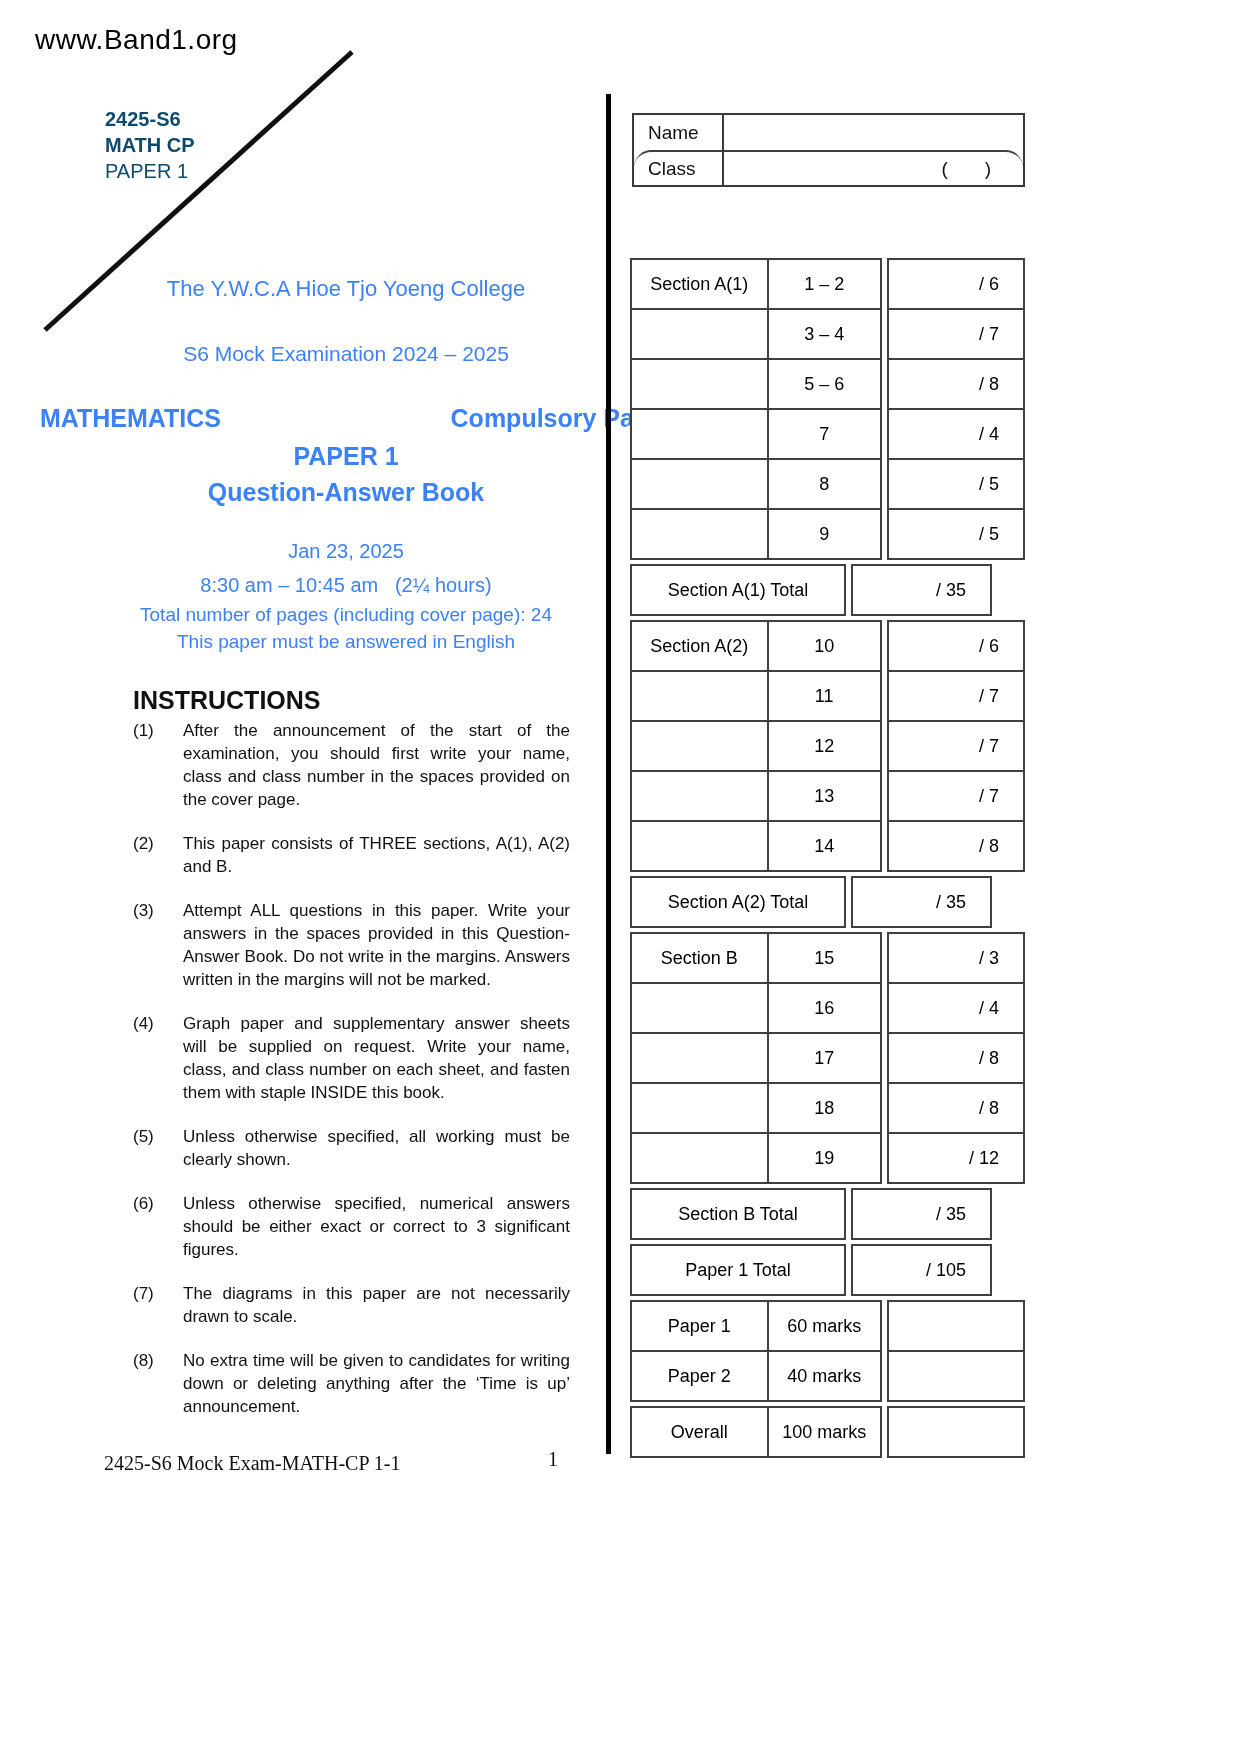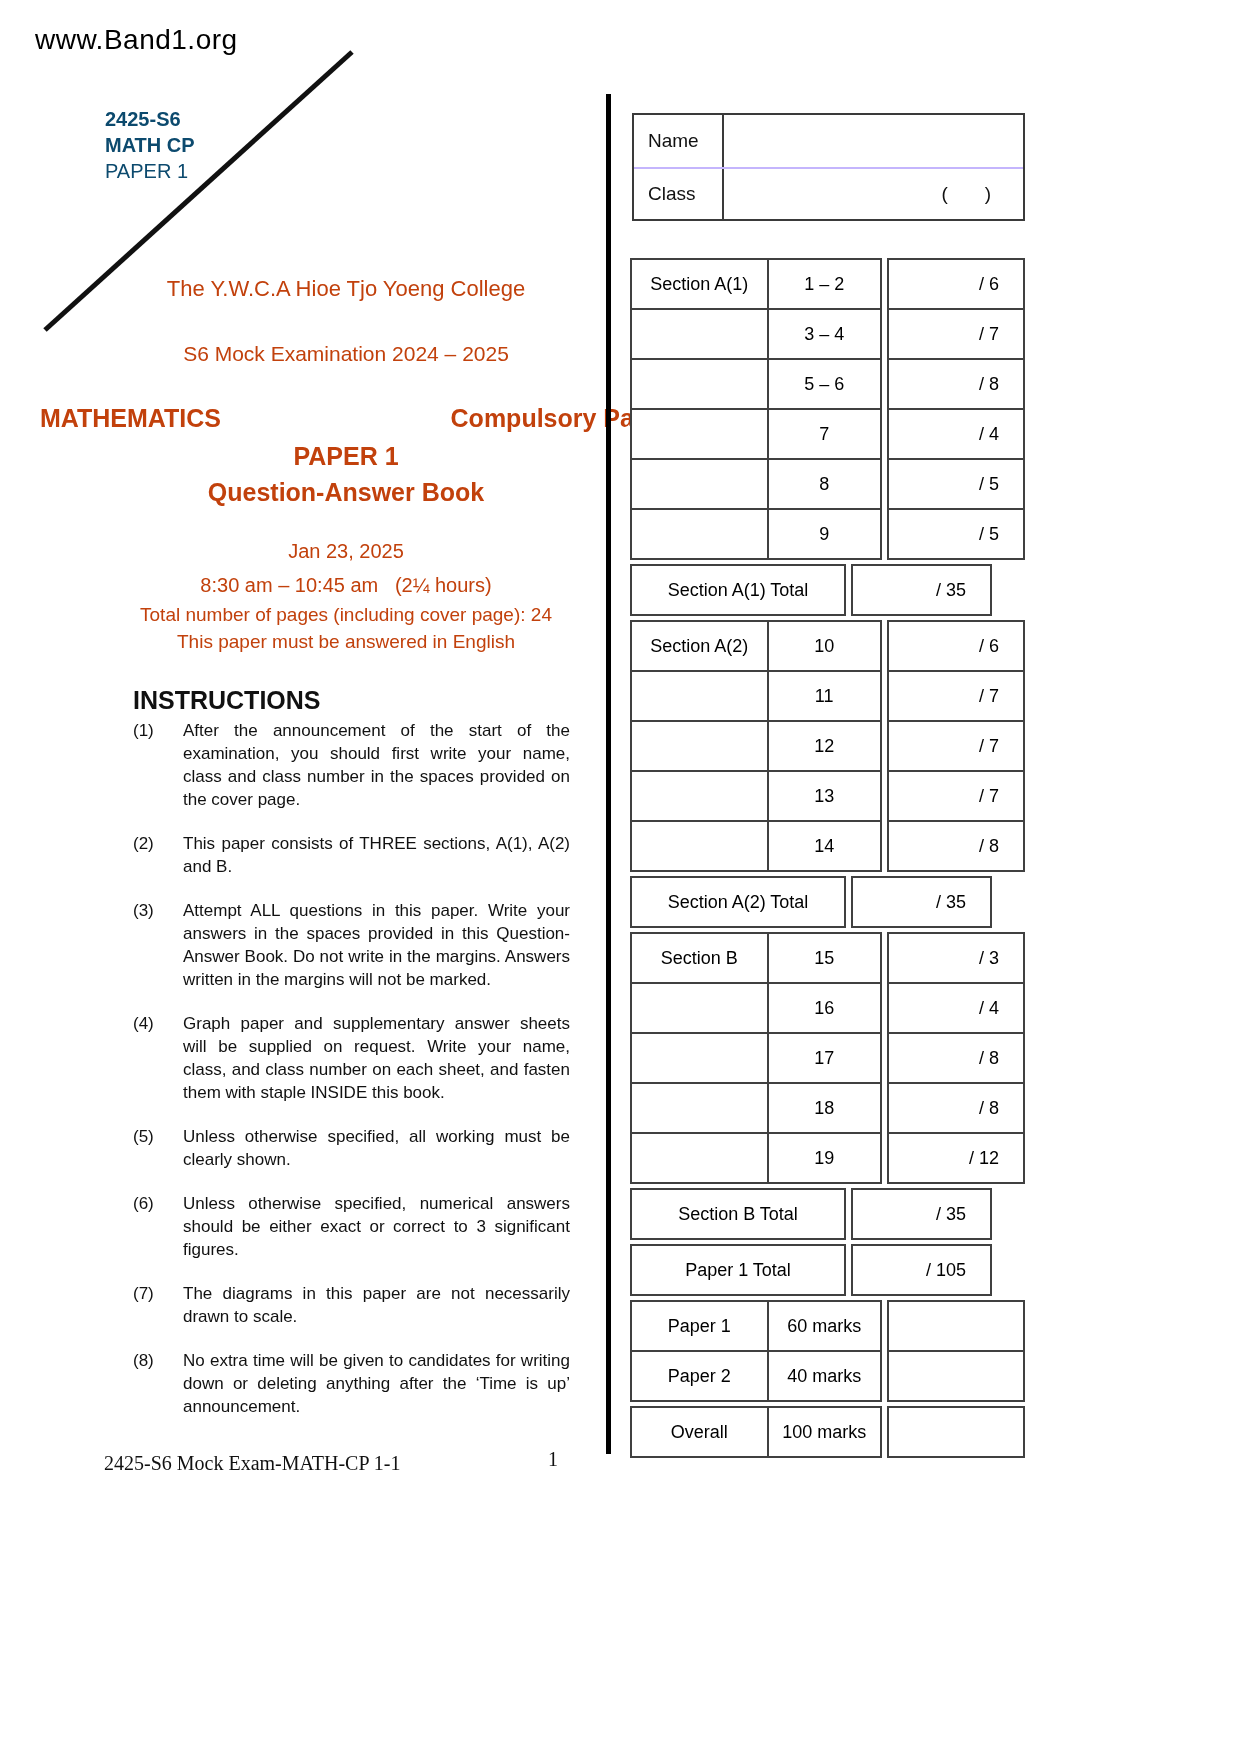--- a/index.html
+++ b/index.html
@@ -15,21 +15,21 @@
   .watermark { left:35px; top:24px; font-size:28px; letter-spacing:0.5px; color:#000; }
 
   
   .diag { left:0; top:0; width:420px; height:360px; }
 
   
   .corner { left:105px; top:106px; font-size:20px; line-height:26px; color:#0c4a6e; }
   .corner .b { font-weight:bold; }
 
   
-  .head-line { left:40px; width:612px; text-align:center; color:#c2410c; }
+  .head-line { left:40px; width:612px; text-align:center; color:#3b82f6; }
   .college { top:276px; font-size:22px; }
   .examname { top:342px; font-size:21px; }
   .subject { top:404px; font-size:25px; font-weight:bold; display:flex; justify-content:space-between; gap:32px; }
   .papertitle { top:442px; font-size:25px; font-weight:bold; }
   .booktitle { top:478px; font-size:25px; font-weight:bold; }
   .dateline { top:540px; font-size:20px; }
   .timeline { top:574px; font-size:20px; }
   .pagesline { top:604px; font-size:19px; }
   .langline { top:631px; font-size:19px; }
 
@@ -42,22 +42,22 @@
 
   
   .footer-code { left:104px; top:1452px; font-family:"Liberation Serif", serif; font-size:20px; }
   .page-num { left:548px; top:1448px; font-family:"Liberation Serif", serif; font-size:20px; }
 
   
   .vdivider { left:606px; top:94px; width:5px; height:1360px; background:#000; }
 
   
   .nc-table { left:632px; top:113px; width:393px; border:2px solid #3a3a3a; box-sizing:border-box; }
-  .nc-row { display:flex; height:52px; box-sizing:border-box; }
-  .nc-row + .nc-row { border-top:2px solid #c4b5fd;text-align:right; }
+  .nc-row { display:flex; height:35px; box-sizing:border-box;border-radius:25px; }
+  .nc-row + .nc-row { border-top:2px solid #404040;text-align:right; }
   .nc-label { width:90px; flex:none; border-right:2px solid #3a3a3a; box-sizing:border-box;
               display:flex; align-items:center; padding-left:14px; font-size:19px; }
   .nc-value { flex:1; display:flex; align-items:center; justify-content:flex-end;
               padding-right:32px; font-size:19px; }
 
   
   .mt { left:630px; top:258px; width:395px; }
   .mt-row { display:flex; height:52px; margin-top:-2px; }
   .mt-row:first-child { margin-top:0; }
   .mt-row.gap { margin-top:4px; }

